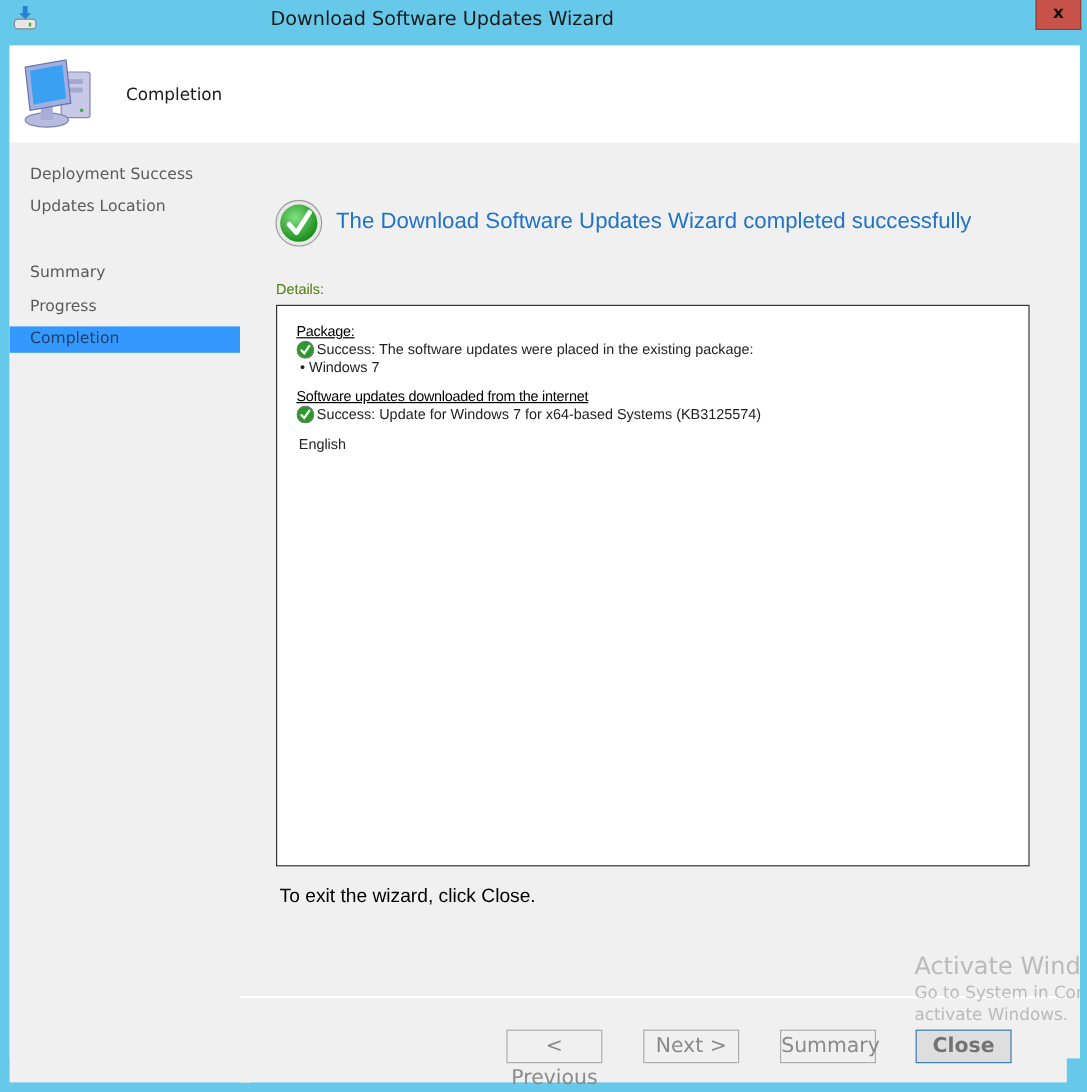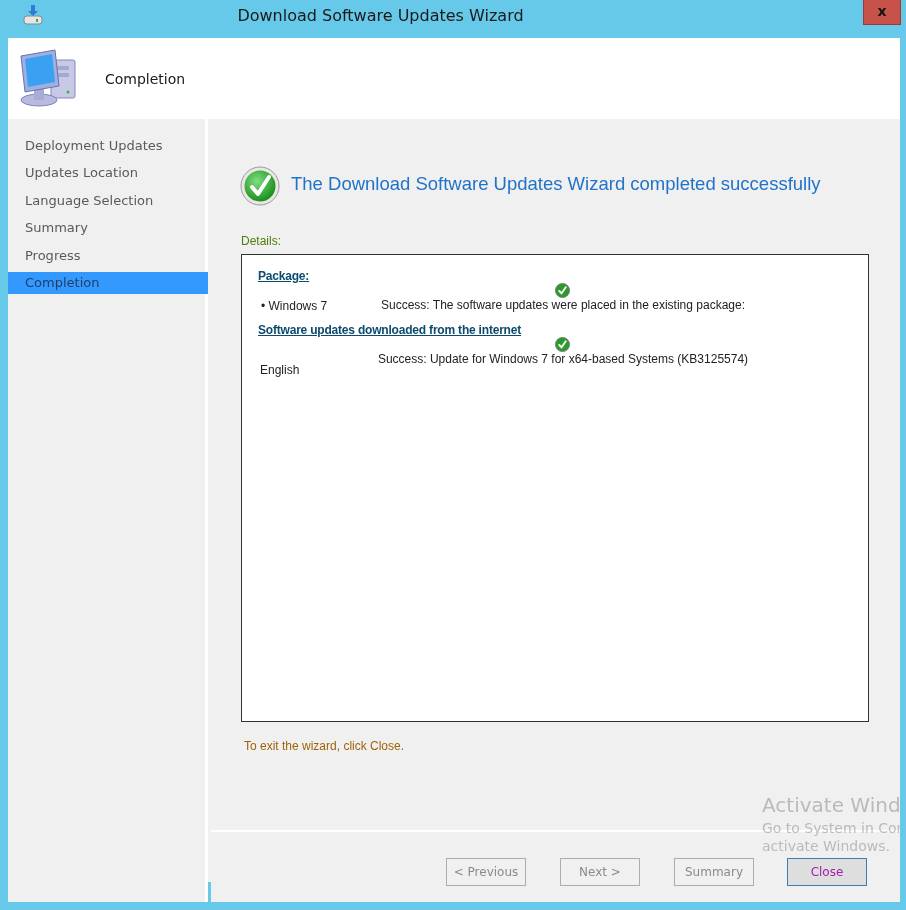--- a/index.html
+++ b/index.html
@@ -3,21 +3,21 @@
 <meta charset="utf-8">
 <style>
   * { box-sizing: border-box; margin: 0; padding: 0; }
   html, body { width: 906px; height: 910px; overflow: hidden; }
   body {
     background: #66c9e9;
     font-family: "Liberation Sans", sans-serif;
     position: relative;
   }
   .titlebar {
-    position: absolute; left: 12px; top: 0; width: 737px; height: 30px;
+    position: absolute; left: 0; top: 0; width: 737px; height: 30px;
     background: #66c9e9;
   }
   .titlebar .app-icon { position: absolute; left: 10px; top: 4px; width: 22px; height: 22px; }
   .titlebar .title {
     position: absolute; left: 0; right: 0; top: 6px; text-align: center;
     font-size: 16px; color: #1a1a1a; font-family: "DejaVu Sans", sans-serif;
   }
   .close-x {
     position: absolute; left: 863px; top: 0; width: 38px; height: 25px;
     background: #c7524a; border: 1px solid #9b3a33; border-top: none;
@@ -40,47 +40,46 @@
   .sidebar {
     position: absolute; left: 0; top: 81px; width: 200px; height: 783px;
     background: #f0f0f0; border-right: 3px solid #ffffff;
   }
   .sidebar-item {
     position: absolute; left: 0; width: 200px; height: 22px;
     padding-left: 17px; font-size: 13px; line-height: 22px; color: #5a5a5a;
     font-family: "DejaVu Sans", sans-serif;
   }
   .sidebar-item.active { background: #3399ff; color: #1e3f6a; }
-  .content { position: absolute; left: 203px; top: 81px; width: 689px; height: 783px; background: #f0f0f0; }
+  .content { position: absolute; left: 192px; top: 81px; width: 689px; height: 783px; background: #f0f0f0; }
   .success-icon { position: absolute; left: 29px; top: 47px; width: 40px; height: 40px; }
   .success-heading {
     position: absolute; left: 80px; top: 54px; font-size: 18.5px; color: #1f73c9;
   }
   .details-label { position: absolute; left: 30px; top: 115px; font-size: 12px; color: #4d7c0f; }
   .details-box {
     position: absolute; left: 30px; top: 135px; width: 628px; height: 468px;
     background: #ffffff; border: 1px solid #333;
     padding: 14px 0 0 16px; font-size: 12px; color: #222;
   }
-  .sec-head { font-weight: bold; text-decoration: underline; color: #0c4a6e; font-size: 12px; letter-spacing: -0.2px; }
-  .row { display: flex; align-items: center; height: 16px; flex-direction: column; }
+  .sec-head { font-weight: normal; text-decoration: underline; color: #000000; font-size: 12px; letter-spacing: -0.2px; }
+  .row { display: flex; align-items: center; height: 16px; }
   .small-check { width: 15px; height: 15px; margin-right: 2px; flex: none; }
   .bullet { padding-left: 3px; height: 14px; line-height: 14px; }
   .sec { margin-bottom: 10px; }
   .plain { padding-left: 2px; }
-  .exit-text { position: absolute; left: 33px; top: 620px; font-size: 12px; color: #a16207; }
+  .exit-text { position: absolute; left: 33px; top: 620px; font-size: 16px; color: #000000; }
   .sep { position: absolute; left: 0; top: 711px; width: 689px; height: 2px; background: #ffffff; }
   .btn {
     position: absolute; top: 739px; width: 80px; height: 28px;
     border: 1px solid #adadad; background: #f0f0f0;
-    font-size: 12px; color: #8a8a8a; text-align: center; line-height: 26px;
+    font-size: 17px; color: #8a8a8a; text-align: center; line-height: 26px;
     font-family: "DejaVu Sans", sans-serif;
-    margin-left: 13px;
   }
-  .btn.primary { border: 1px solid #3c7fb1; background: #dedede; color: #a21caf; }
+  .btn.primary { border: 1px solid #3c7fb1; background: #dedede; color: #737373; font-weight: bold; }
   .watermark { position: absolute; left: 762px; top: 793px; color: rgba(120,120,120,0.45); font-family: "DejaVu Sans", sans-serif; }
   .wm1 { font-size: 20px; white-space: nowrap; }
   .wm2 { font-size: 14px; white-space: nowrap; margin-top: 3px; }
   .wm3 { font-size: 14px; white-space: nowrap; margin-top: 2px; }
   .right-border { position: absolute; left: 900px; top: 30px; width: 6px; height: 880px; background: #66c9e9; }
 </style>
 </head>
 <body>
 
 <div class="titlebar">
@@ -103,23 +102,22 @@
       <circle cx="53" cy="44" r="1.5" fill="#3db33d"></circle>
       <ellipse cx="24" cy="52" rx="18" ry="6" fill="#b8badf" stroke="#7f83b5"></ellipse>
       <rect x="19" y="40" width="10" height="12" fill="#a9acd6"></rect>
       <polygon points="6,8 40,2 44,38 10,44" fill="#9fb0e0" stroke="#6b70b0"></polygon>
       <polygon points="10,11 37,6 40,34 13,39" fill="#3aa0f2"></polygon>
     </svg>
     <div class="step-title">Completion</div>
   </div>
 
   <div class="sidebar">
-    <div class="sidebar-item" style="top:16px">Deployment Updates</div>
+    <div class="sidebar-item" style="top:16px">Deployment Success</div>
     <div class="sidebar-item" style="top:43px">Updates Location</div>
-    <div class="sidebar-item" style="top:71px">Language Selection</div>
     <div class="sidebar-item" style="top:98px">Summary</div>
     <div class="sidebar-item" style="top:126px">Progress</div>
     <div class="sidebar-item active" style="top:153px">Completion</div>
   </div>
 
   <div class="content">
     <svg class="success-icon" viewBox="0 0 40 40">
       <defs>
         <radialGradient id="g1" cx="40%" cy="35%" r="65%">
           <stop offset="0%" stop-color="#7fe07f"></stop>

